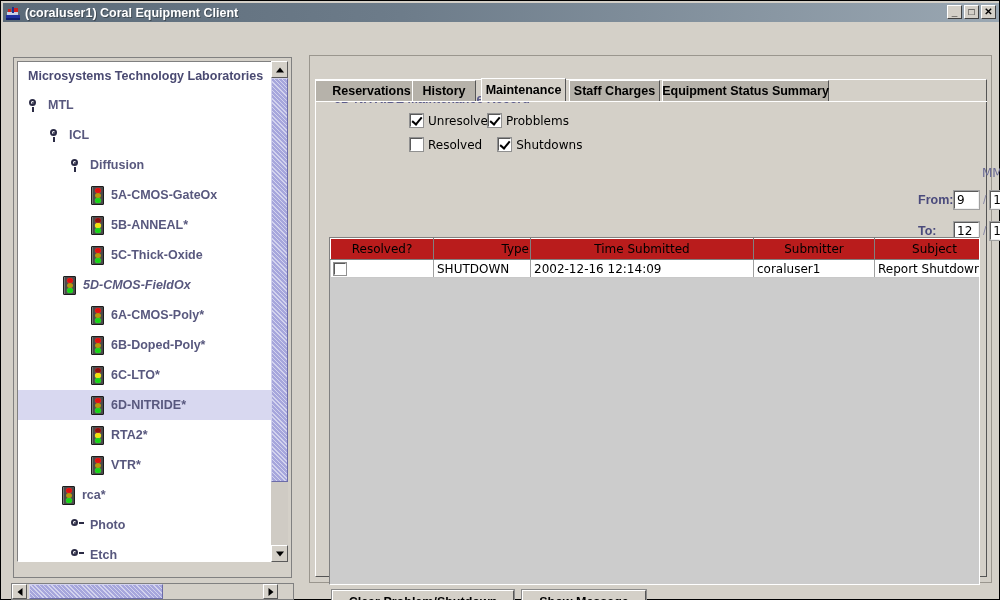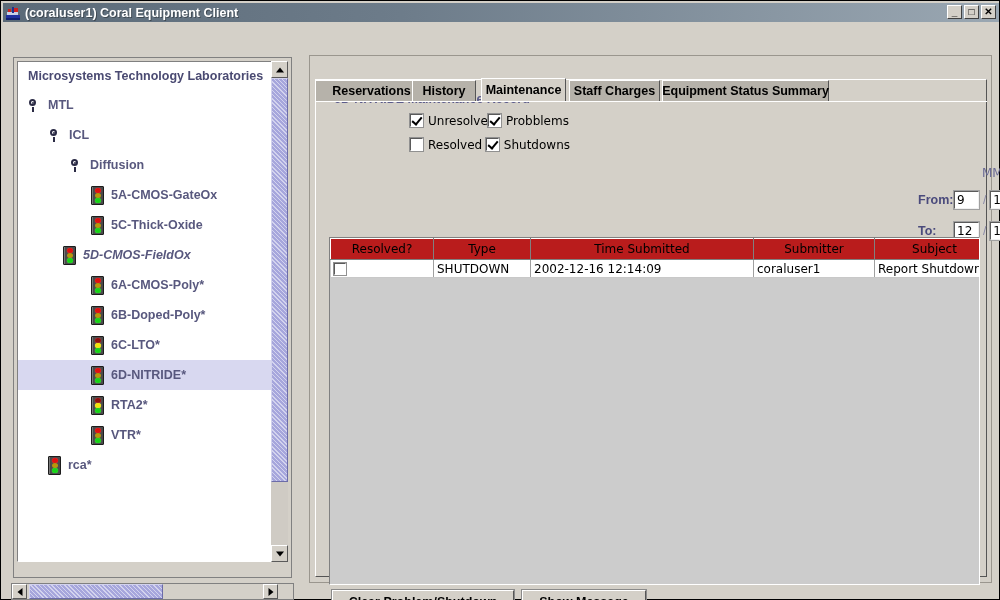--- a/index.html
+++ b/index.html
@@ -583,20 +583,28 @@
             </div>
             <div class="tree-row" style="padding-left: 73px;">
               <span class="tlight">
                 <i class="r"></i>
                 <i class="y"></i>
                 <i class="g"></i>
               </span>
               <span class="tree-label">5A-CMOS-GateOx</span>
             </div>
             <div class="tree-row" style="padding-left: 73px;">
+              <span class="tlight warn">
+                <i class="r"></i>
+                <i class="y"></i>
+                <i class="g"></i>
+              </span>
+              <span class="tree-label">5B-ANNEAL*</span>
+            </div>
+            <div class="tree-row" style="padding-left: 73px;">
               <span class="tlight">
                 <i class="r"></i>
                 <i class="y"></i>
                 <i class="g"></i>
               </span>
               <span class="tree-label">5C-Thick-Oxide</span>
             </div>
             <div class="tree-row" style="padding-left: 45px; font-style: italic;">
               <span class="tlight">
                 <i class="r"></i>
@@ -646,27 +654,43 @@
               <span class="tree-label">RTA2*</span>
             </div>
             <div class="tree-row" style="padding-left: 73px;">
               <span class="tlight">
                 <i class="r"></i>
                 <i class="y"></i>
                 <i class="g"></i>
               </span>
               <span class="tree-label">VTR*</span>
             </div>
-            <div class="tree-row" style="padding-left: 30px;">
+            <div class="tree-row" style="padding-left: 44px;">
               <span class="tlight">
                 <i class="r"></i>
                 <i class="y"></i>
                 <i class="g"></i>
               </span>
               <span class="tree-label">rca*</span>
+            </div>
+            <div class="tree-row" style="padding-left: 52px;">
+              <span class="handle collapsed">
+                <span class="ring"></span>
+                <span class="dot"></span>
+                <span class="stem"></span>
+              </span>
+              <span class="tree-label">Photo</span>
+            </div>
+            <div class="tree-row" style="padding-left: 52px;">
+              <span class="handle collapsed">
+                <span class="ring"></span>
+                <span class="dot"></span>
+                <span class="stem"></span>
+              </span>
+              <span class="tree-label">Etch</span>
             </div>
           </div>
       </div>
 
       <div id="tree-vscroll">
         <div class="sb-btn">
           <span class="sb-arrow up"></span>
         </div>
         <div id="tree-vthumb"></div>
         <div id="tree-vtrack"></div>
@@ -707,21 +731,21 @@
             <div class="cbrow" style="width: auto; margin-bottom: 0px;">
               <span class="cbox checked"></span>
               <span class="cblabel">Probblems</span>
             </div>
           </div>
           <div style="display: flex; height: 19px; margin-bottom: 5px; text-align: right;">
             <div class="cbrow" style="width: 78px; margin-bottom: 0px;">
               <span class="cbox"></span>
               <span class="cblabel">Resolved</span>
             </div>
-            <div class="cbrow" style="width: auto; margin-bottom: 0px;">
+            <div class="cbrow" style="width: auto; margin-bottom: 0px; padding-left: 16px;">
               <span class="cbox checked"></span>
               <span class="cblabel">Shutdowns</span>
             </div>
           </div>
         </div>
 
       <div id="date-fmt">MM/DD/YYYY</div>
 
       <div id="daterow-from">
         <span class="dlabel">From:</span>
@@ -737,21 +761,21 @@
         <span class="dsep">/</span>
         <span class="dfield dd">16</span>
 
       </div>
 
       <div id="table-wrap">
         <table class="grid">
           <thead>
               <tr id="thead-row">
                 <th style="width: 100px;">Resolved?</th>
-                <th style="width: 94px;">Type</th>
+                <th style="width: 94px; text-align: right;">Type</th>
                 <th style="width: 220px;">Time Submitted</th>
                 <th style="width: 118px;">Submitter</th>
                 <th style="width: 117px;">Subject</th>
               </tr>
             </thead>
           <tbody id="tbody">
               <tr>
                 <td class="cell-check"><span class="rowcheck"></span></td>
                 <td>SHUTDOWN</td>
                 <td>2002-12-16 12:14:09</td>

